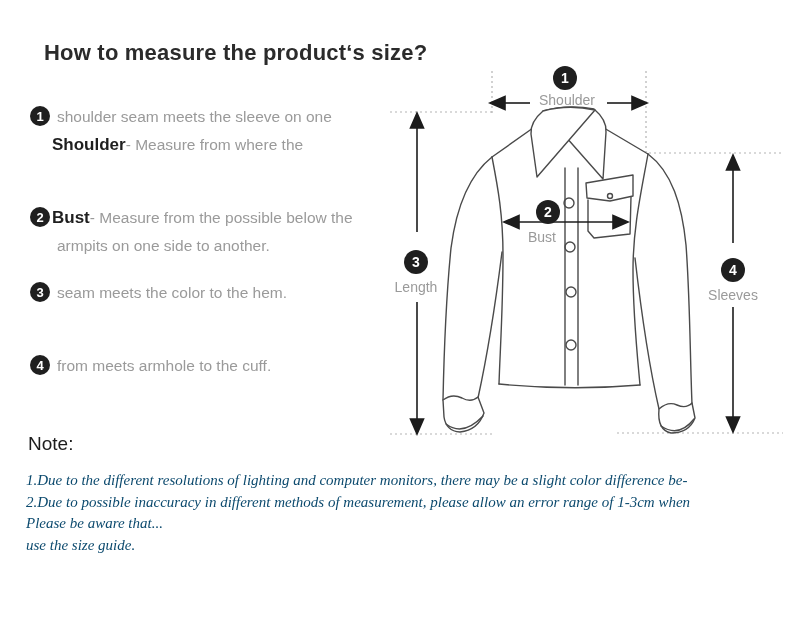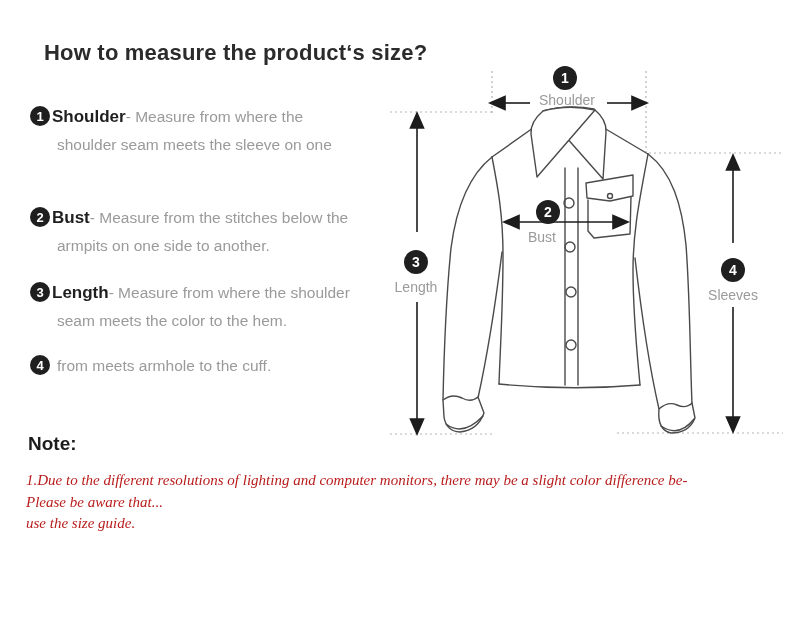--- a/index.html
+++ b/index.html
@@ -16,53 +16,52 @@
   .iline{line-height:28px;font-size:15.5px;color:#9a9a9a;white-space:nowrap;}
   .iline .term{font-size:17px;font-weight:bold;color:#1f1f1f;}
   .cont{padding-left:5px;}
   
   .dbadge{position:absolute;width:24px;height:24px;border-radius:50%;background:#1f1f1f;
         color:#fff;font-size:14px;font-weight:bold;display:flex;align-items:center;
         justify-content:center;}
   .dlabel{position:absolute;transform:translateX(-50%);font-size:14px;color:#9a9a9a;
         white-space:nowrap;}
   
-  #note-heading{position:absolute;left:28px;top:433px;font-size:19px;font-weight:bold;color:#1c1c1c;}
+  #note-heading{position:absolute;left:28px;top:433px;font-size:19px;font-weight:normal;color:#1c1c1c;}
   #note-lines{position:absolute;left:26px;top:470px;width:760px;}
   .nline{font-family:"Liberation Serif",serif;font-style:italic;font-size:15px;
-        line-height:21.5px;color:#b91c1c;white-space:nowrap;}
+        line-height:21.5px;color:#0c4a6e;white-space:nowrap;}
   svg{position:absolute;left:0;top:0;}
 </style>
 </head>
 <body>
 
 <div id="page">
 
   <div id="page-title">How to measure the product‘s size?</div>
 
   <div class="item" style="top:103px">
     <span class="marker">1</span>
     <div class="itext">
+      <div class="iline cont">shoulder seam meets the sleeve on one</div>
       <div class="iline"><span class="term">Shoulder</span><span>- Measure from where the</span></div>
-      <div class="iline cont">shoulder seam meets the sleeve on one</div>
     </div>
   </div>
 
   <div class="item" style="top:204px">
     <span class="marker">2</span>
     <div class="itext">
-      <div class="iline"><span class="term">Bust</span><span>- Measure from the stitches below the</span></div>
+      <div class="iline"><span class="term">Bust</span><span>- Measure from the possible below the</span></div>
       <div class="iline cont">armpits on one side to another.</div>
     </div>
   </div>
 
   <div class="item" style="top:279px">
     <span class="marker">3</span>
     <div class="itext">
-      <div class="iline"><span class="term">Length</span><span>- Measure from where the shoulder</span></div>
       <div class="iline cont">seam meets the color to the hem.</div>
     </div>
   </div>
 
   <div class="item" style="top:352px">
     <span class="marker">4</span>
     <div class="itext">
       <div class="iline cont">from meets armhole to the cuff.</div>
     </div>
   </div>
@@ -147,17 +146,18 @@
 
   <div class="dbadge" style="left:404px;top:250px">3</div>
   <div class="dlabel" style="left:416px;top:279px">Length</div>
 
   <div class="dbadge" style="left:721px;top:258px">4</div>
   <div class="dlabel" style="left:733px;top:287px">Sleeves</div>
 
   <div id="note-heading">Note:</div>
   <div id="note-lines">
     <div class="nline">1.Due to the different resolutions of lighting and computer monitors, there may be a slight color difference be-</div>
+    <div class="nline">2.Due to possible inaccuracy in different methods of measurement, please allow an error range of 1-3cm when</div>
     <div class="nline">Please be aware that...</div>
     <div class="nline">use the size guide.</div>
   </div>
 
 </div>
 
 </body></html>

